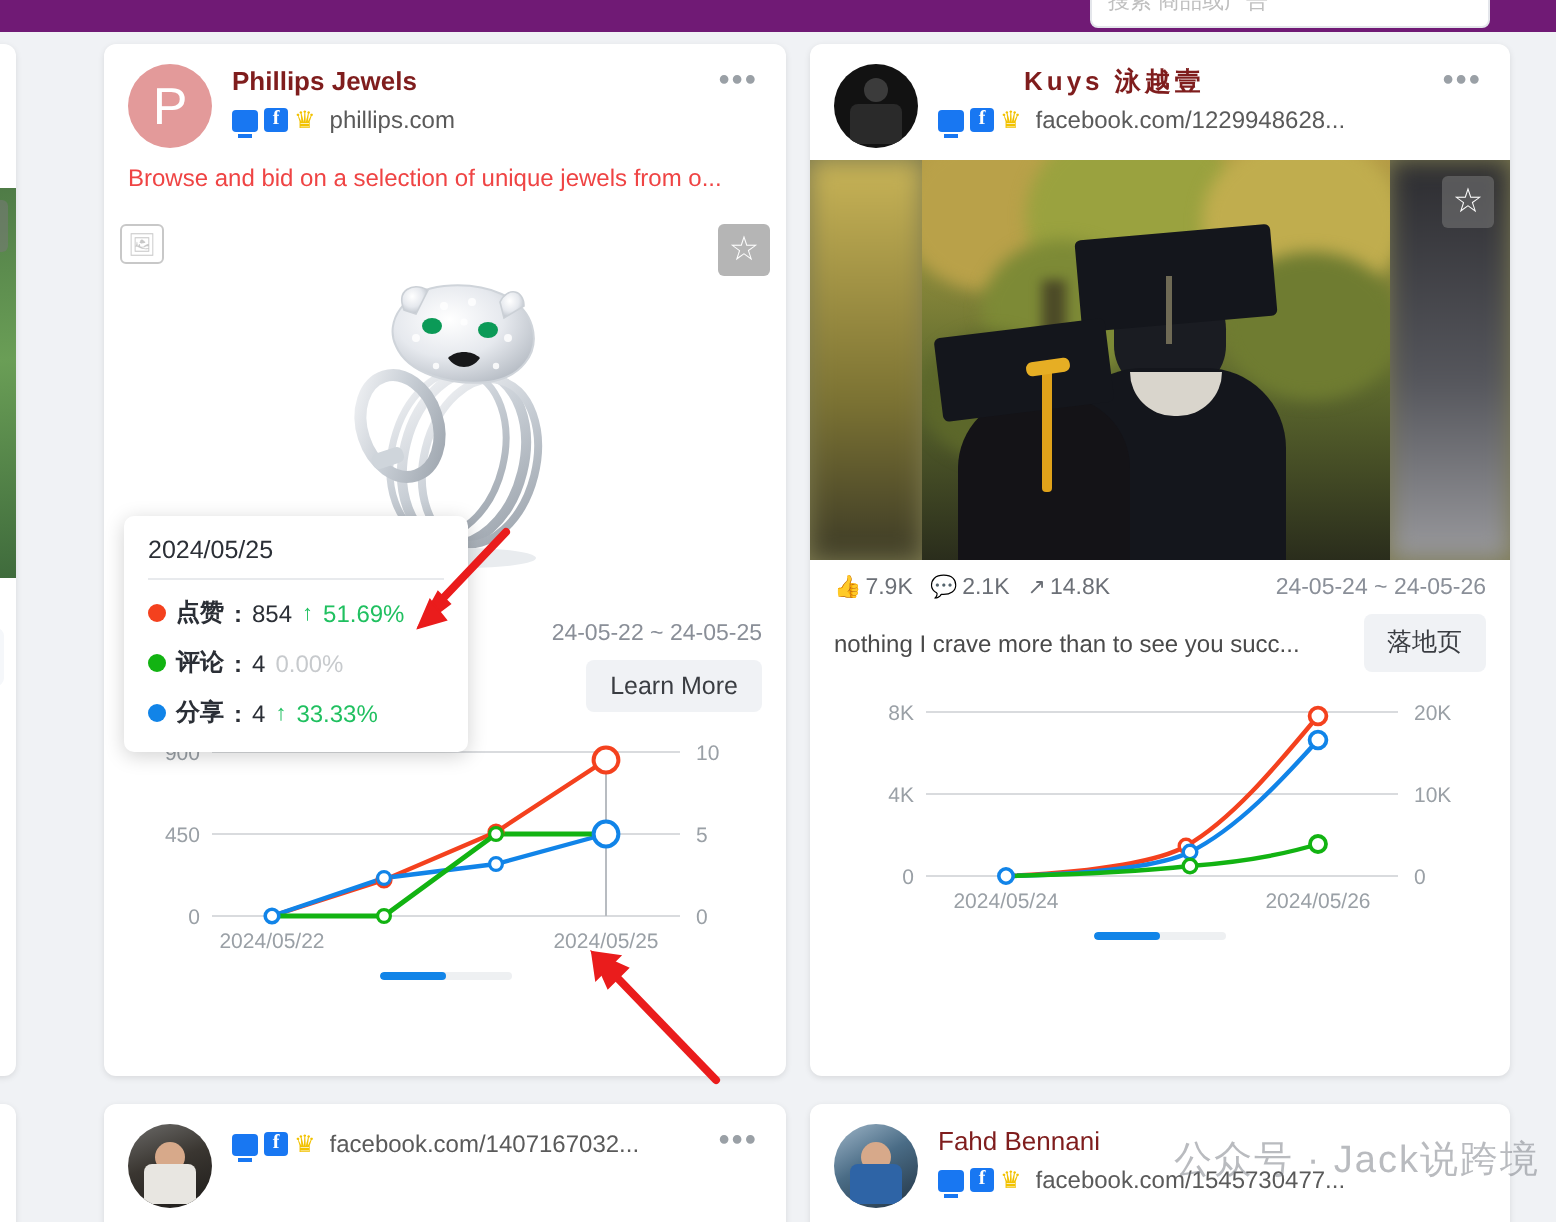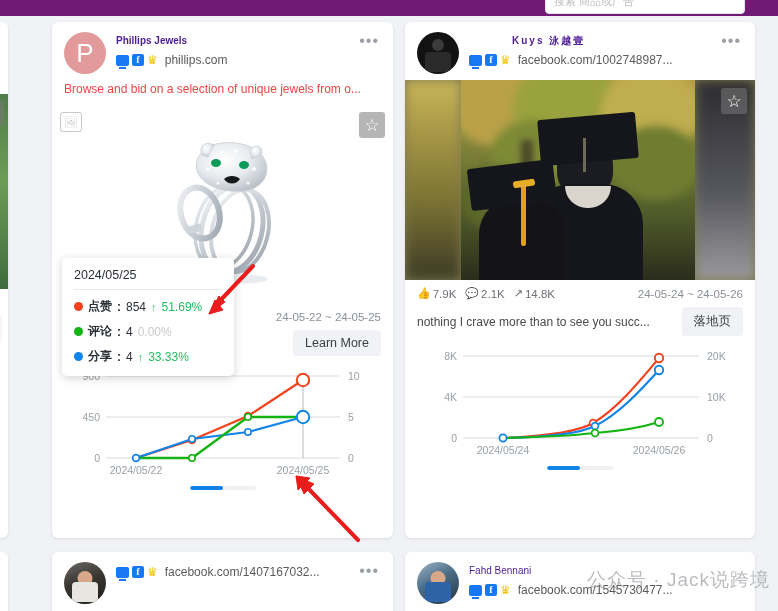--- a/index.html
+++ b/index.html
@@ -60,21 +60,21 @@
     width: 12px; height: 12px; border-radius: 50%; background: #3b3b3b;
   }
   .avatar .face {
     position:absolute; top: 9px; left: 50%; transform: translateX(-50%);
     width: 15px; height: 15px; border-radius: 50%; background: #d7a98a;
   }
   .avatar.photo2 .shirt { background:#2e64a6; }
 
   .head-text { margin-left: 10px; flex: 1 1 auto; min-width: 0; }
   .acct-name {
-    font-size: 10px; font-weight: 700; color: #4c1d95; line-height: 18px;
+    font-size: 13px; font-weight: 700; color: #7f1d1d; line-height: 18px;
     white-space: nowrap; overflow: hidden; text-overflow: ellipsis;
   }
   .acct-name.spaced { letter-spacing: 2px; margin-left: 43px; }
   .acct-line2 { display: flex; align-items: center; gap: 3px; margin-top: 3px; }
   .url-text {
     font-size: 12px; color: #5a5a5a; margin-left: 4px;
     white-space: nowrap; overflow: hidden; text-overflow: ellipsis;
   }
   .dots {
     color: #9aa0a6; font-size: 16px; letter-spacing: 1px; line-height: 12px;
@@ -358,21 +358,21 @@
       <div class="avatar dark">
         <span class="headdot"></span>
           <span class="shirt"></span>
       </div>
       <div class="head-text">
         <div class="acct-name spaced">Kuys  泳越壹</div>
         <div class="acct-line2">
           <span class="ico ico-monitor"></span>
           <span class="ico ico-fb">f</span>
           <span class="ico ico-crown">♛</span>
-          <span class="url-text">facebook.com/1002748987...</span>
+          <span class="url-text">facebook.com/1229948628...</span>
         </div>
       </div>
       <div class="dots">•••</div>
     </div>
 
 
     <div class="media">
       <div class="grad-bg"></div>
       <div class="grad-blur-l"></div>
       <div class="grad-blur-r"></div>

